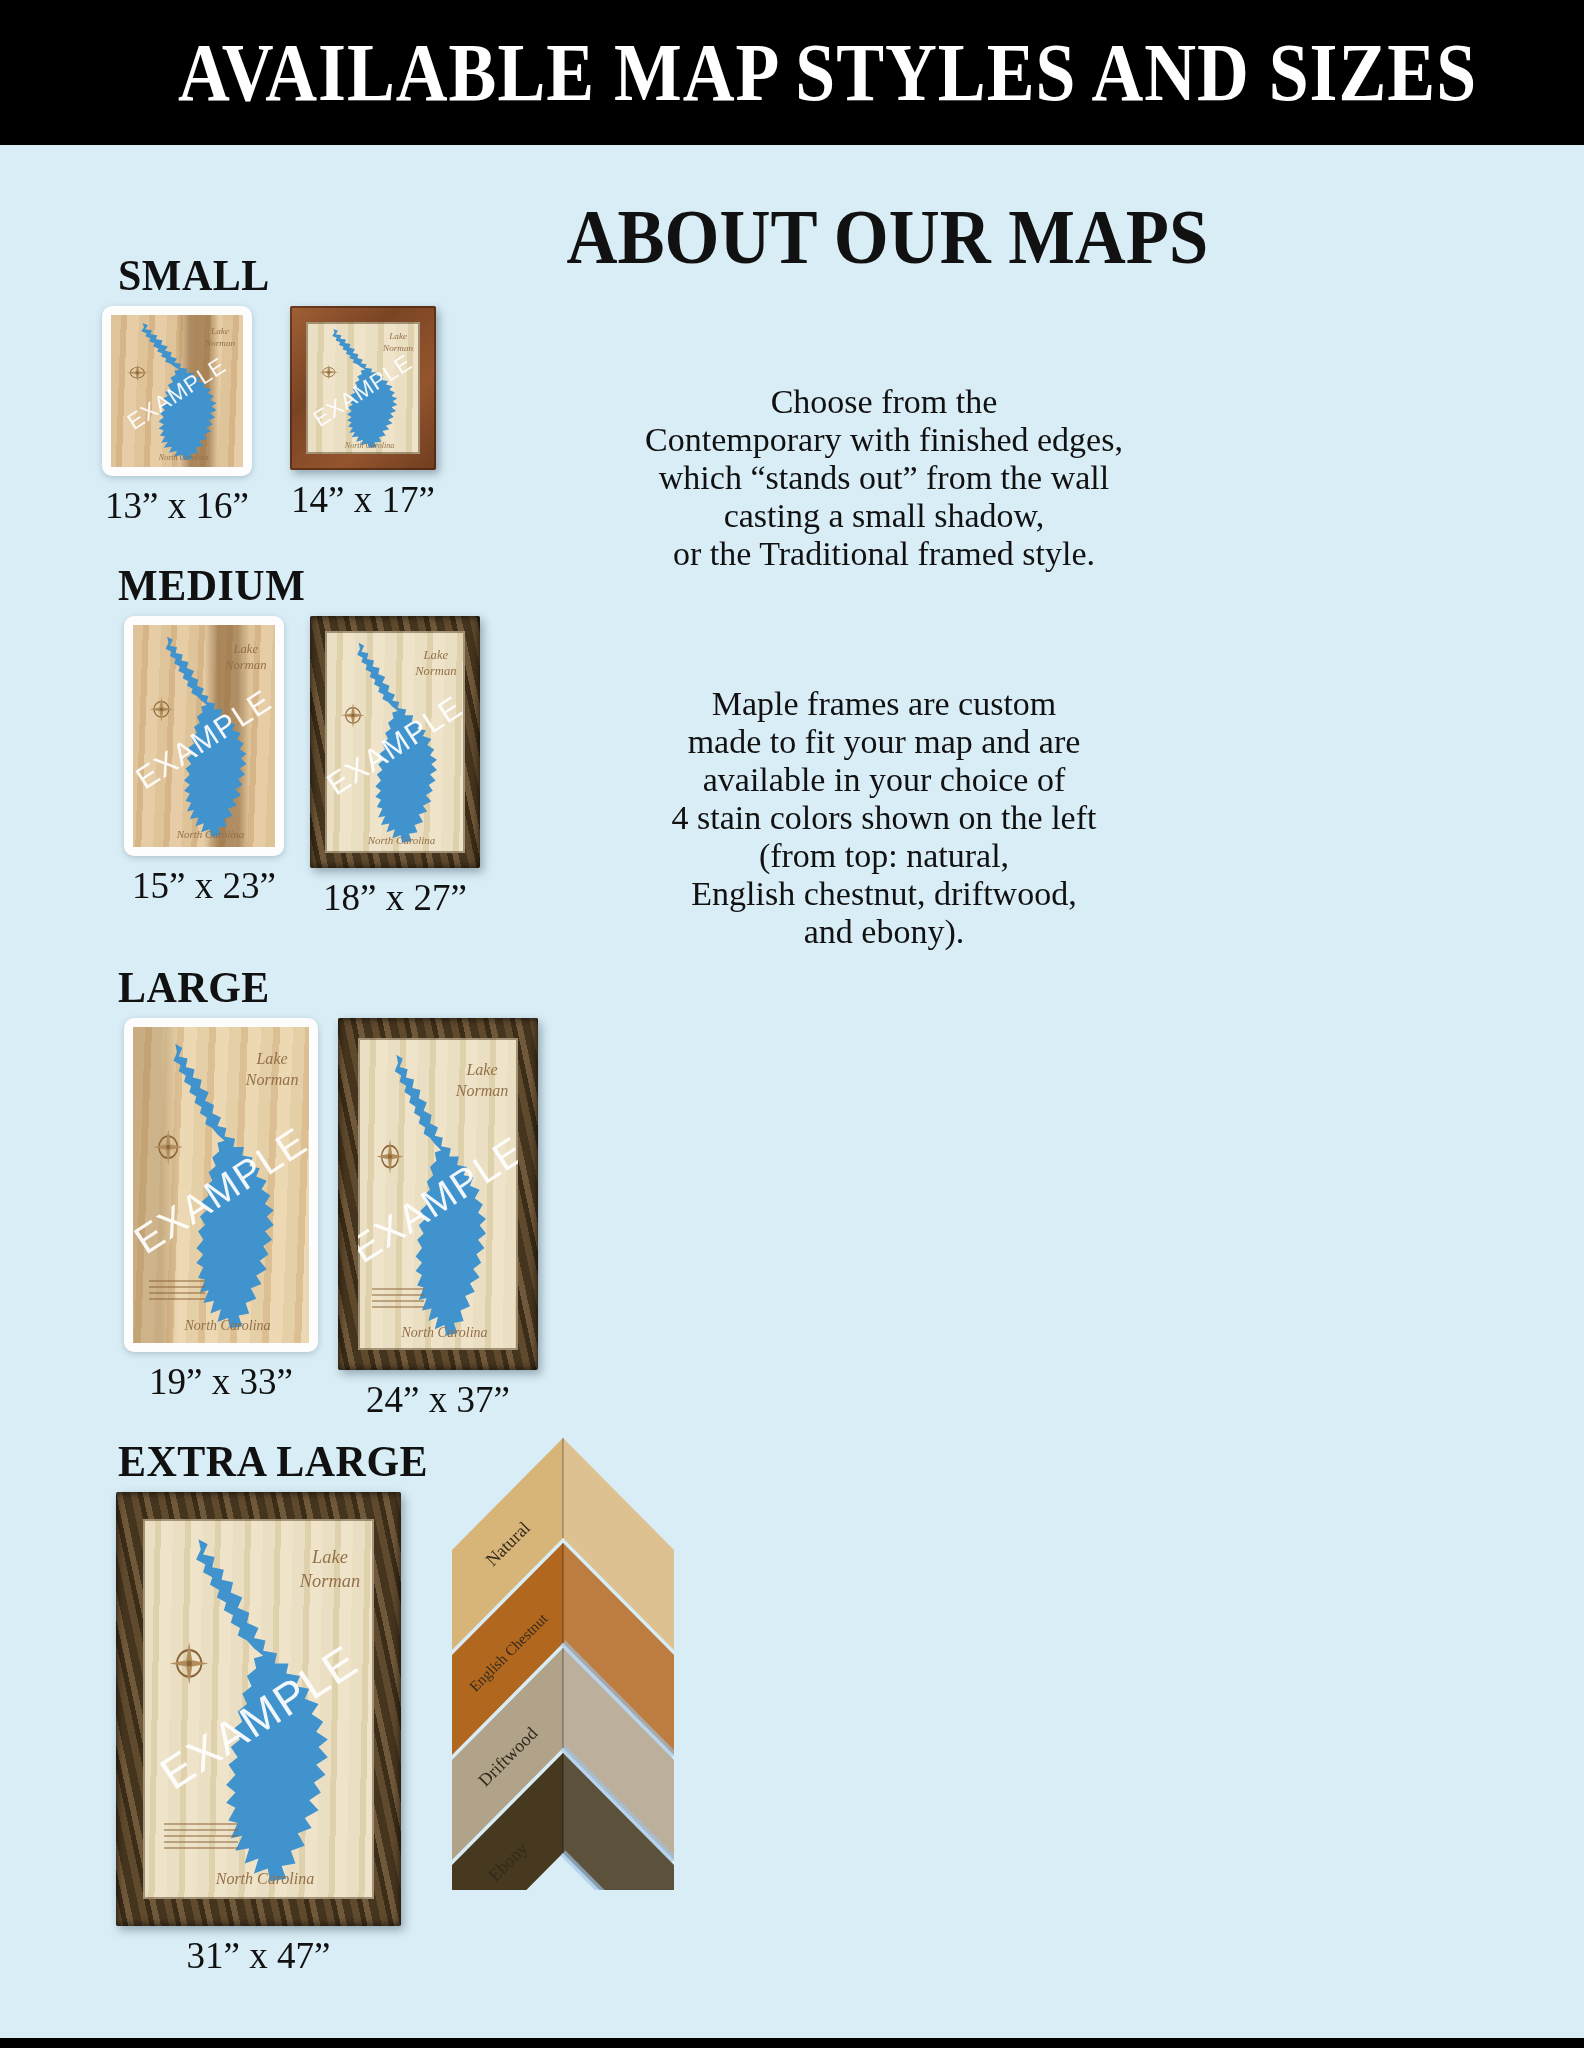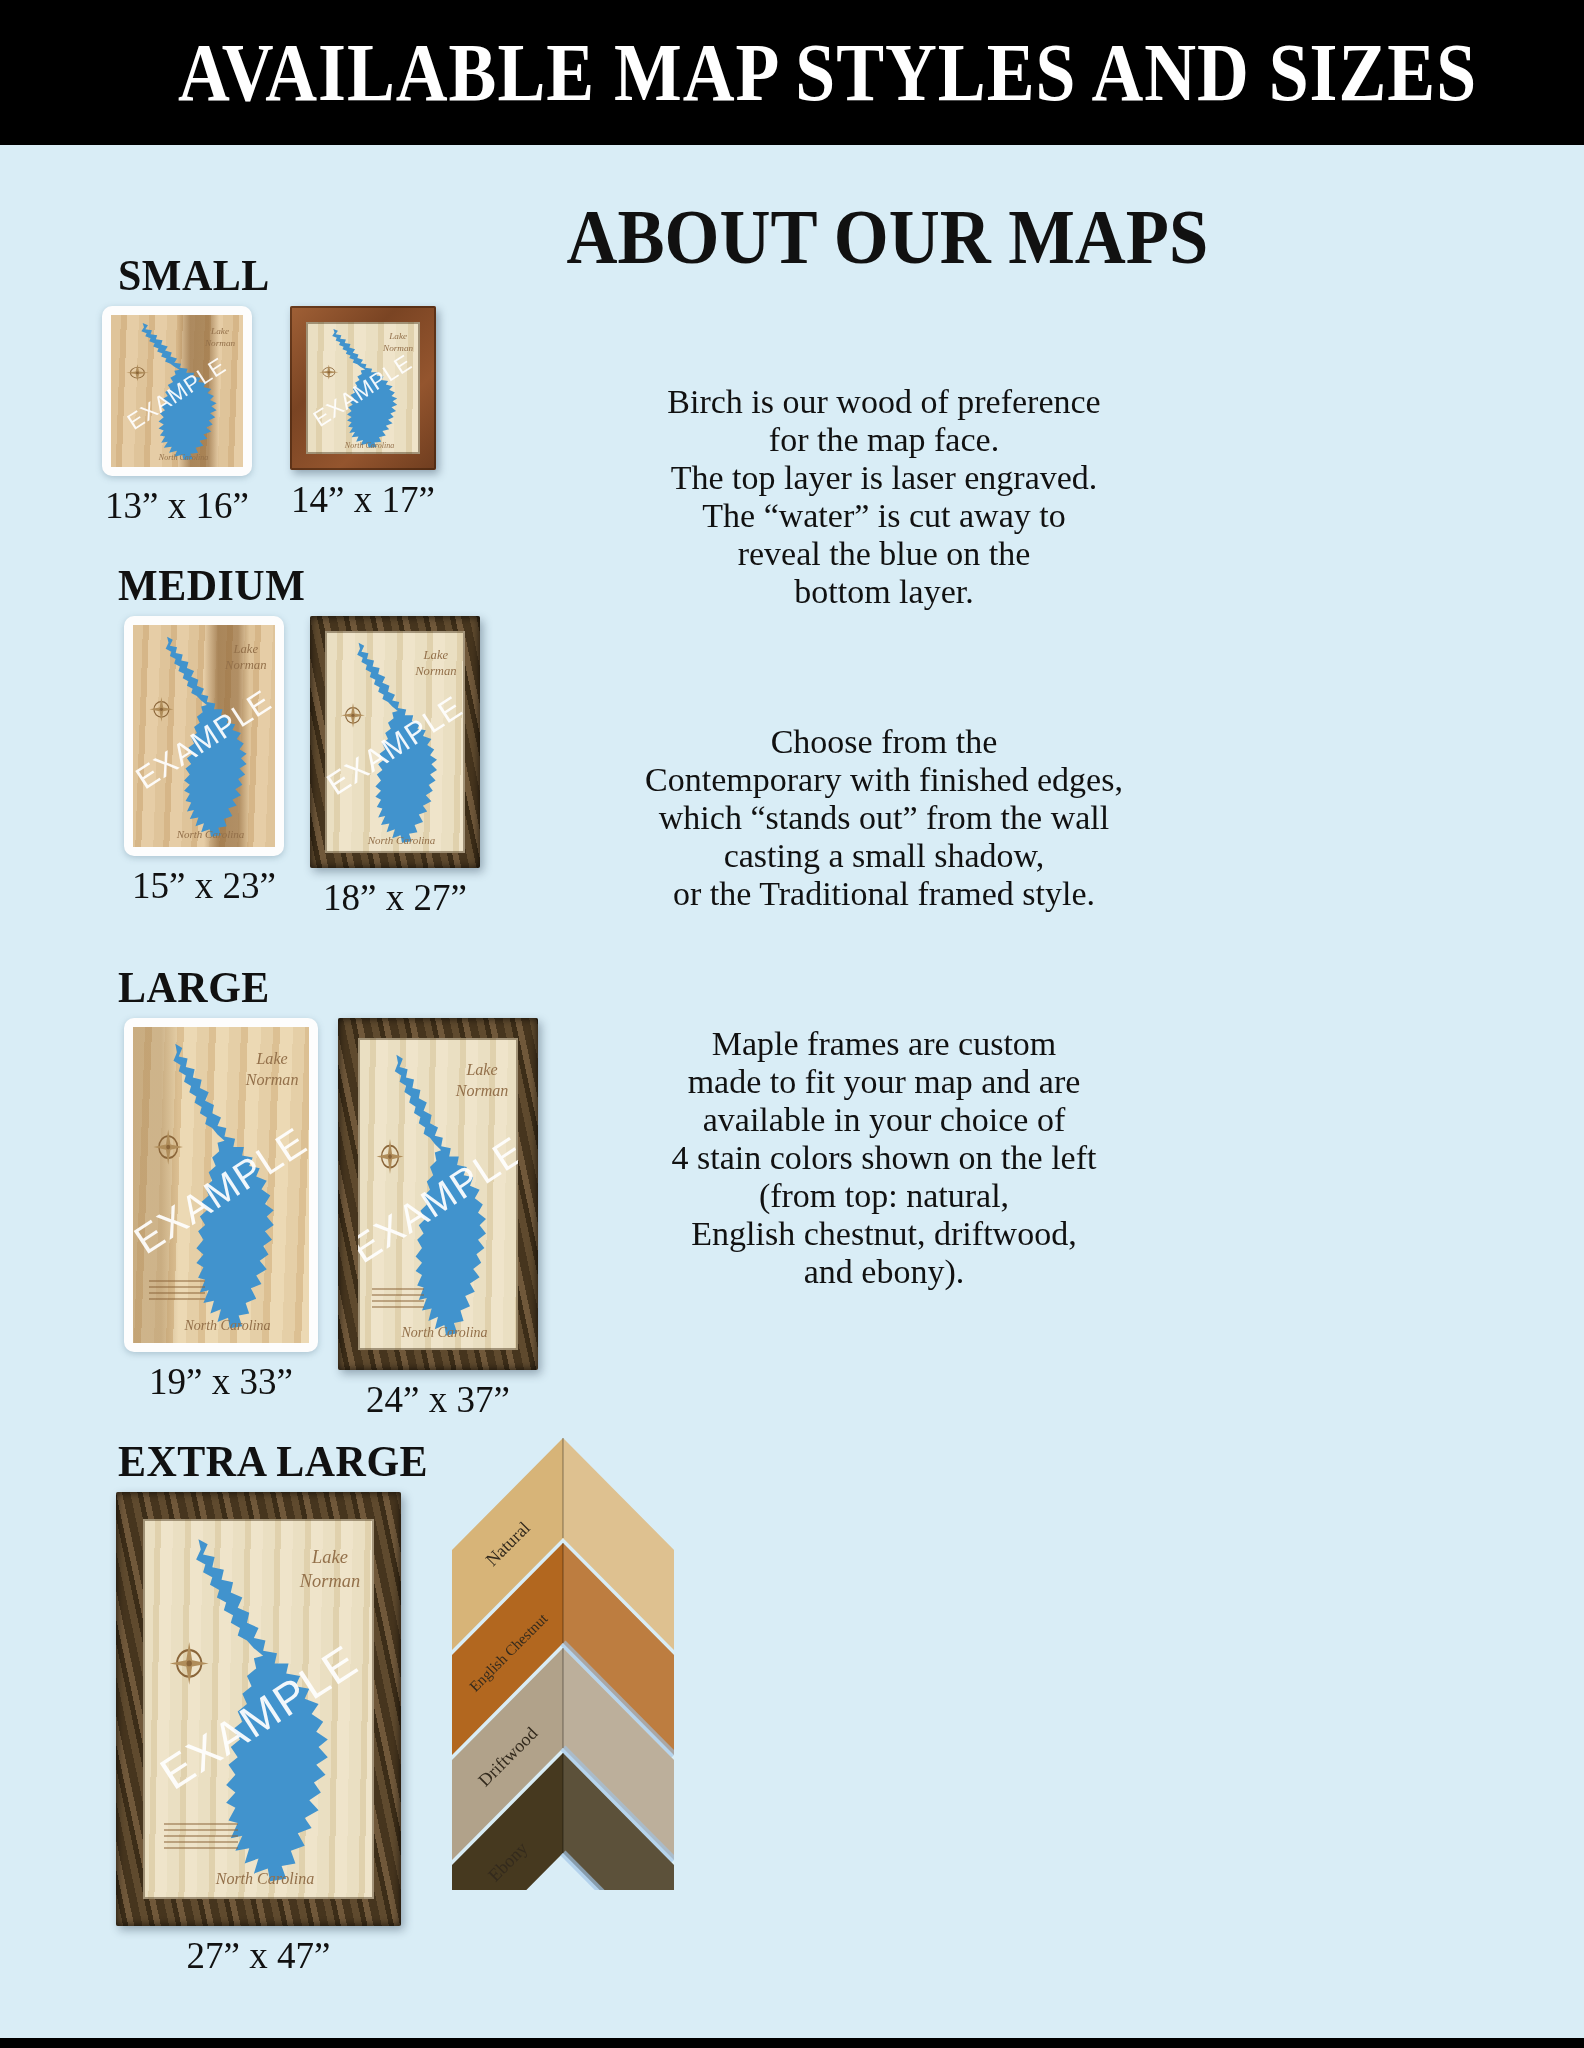--- a/index.html
+++ b/index.html
@@ -204,21 +204,21 @@
               <use href="#compass-def" transform="translate(20,57) scale(1.05)"></use>
               <use href="#lake-def" style="fill: rgb(65, 147, 205);"></use>
             </svg>
             <div class="lake-label">Lake
 Norman</div>
             <div class="watermark">EXAMPLE</div>
             <div class="stats"></div>
             <div class="state">North Carolina</div>
           </div>
         </div>
-        <div class="size-label">27” x 47”</div>
+        <div class="size-label">31” x 47”</div>
       </div>
     </div>
   </div>
 
   <svg id="stains" viewBox="0 0 222 530" preserveAspectRatio="xMidYMin slice">
 
     <g>
       <polygon points="111,0 222,112 222,212 111,100 0,212 0,112" style="fill: rgb(215, 180, 120);"></polygon>
       <polygon points="111,0 222,112 222,212 111,100" fill="#ffffff" opacity="0.18"></polygon>
       <line x1="111" y1="0" x2="111" y2="100" stroke="rgba(0,0,0,.28)" stroke-width="1.5"></line>
@@ -245,26 +245,20 @@
       <polygon points="111,315 222,427 222,527 111,415 0,527 0,427" style="fill: rgb(70, 57, 31);"></polygon>
       <polygon points="111,315 222,427 222,527 111,415" fill="#ffffff" opacity="0.12"></polygon>
       <line x1="111" y1="415" x2="222" y2="527" stroke="#9fc4e8" stroke-width="7" opacity="0.65"></line>
       <line x1="111" y1="315" x2="111" y2="415" stroke="rgba(0,0,0,.28)" stroke-width="1.5"></line>
       <text transform="translate(60,428) rotate(-45)" text-anchor="middle" font-size="18" fill="#d8cdb8">Ebony</text>
     </g>
   </svg>
 
   <div id="about">
     <h1>ABOUT OUR MAPS</h1>
-    <p class="p1">Birch is our wood of preference
-for the map face.
-The top layer is laser engraved.
-The “water”  is cut away to
-reveal the blue on the
-bottom layer.</p>
     <p class="p3">Choose from the
 Contemporary with finished edges,
 which “stands out” from the wall
 casting a small shadow,
 or the Traditional framed style.</p>
     <p class="p4">Maple frames are custom
 made to fit your map and are
 available in your choice of
 4 stain colors shown on the left
 (from top:  natural,

